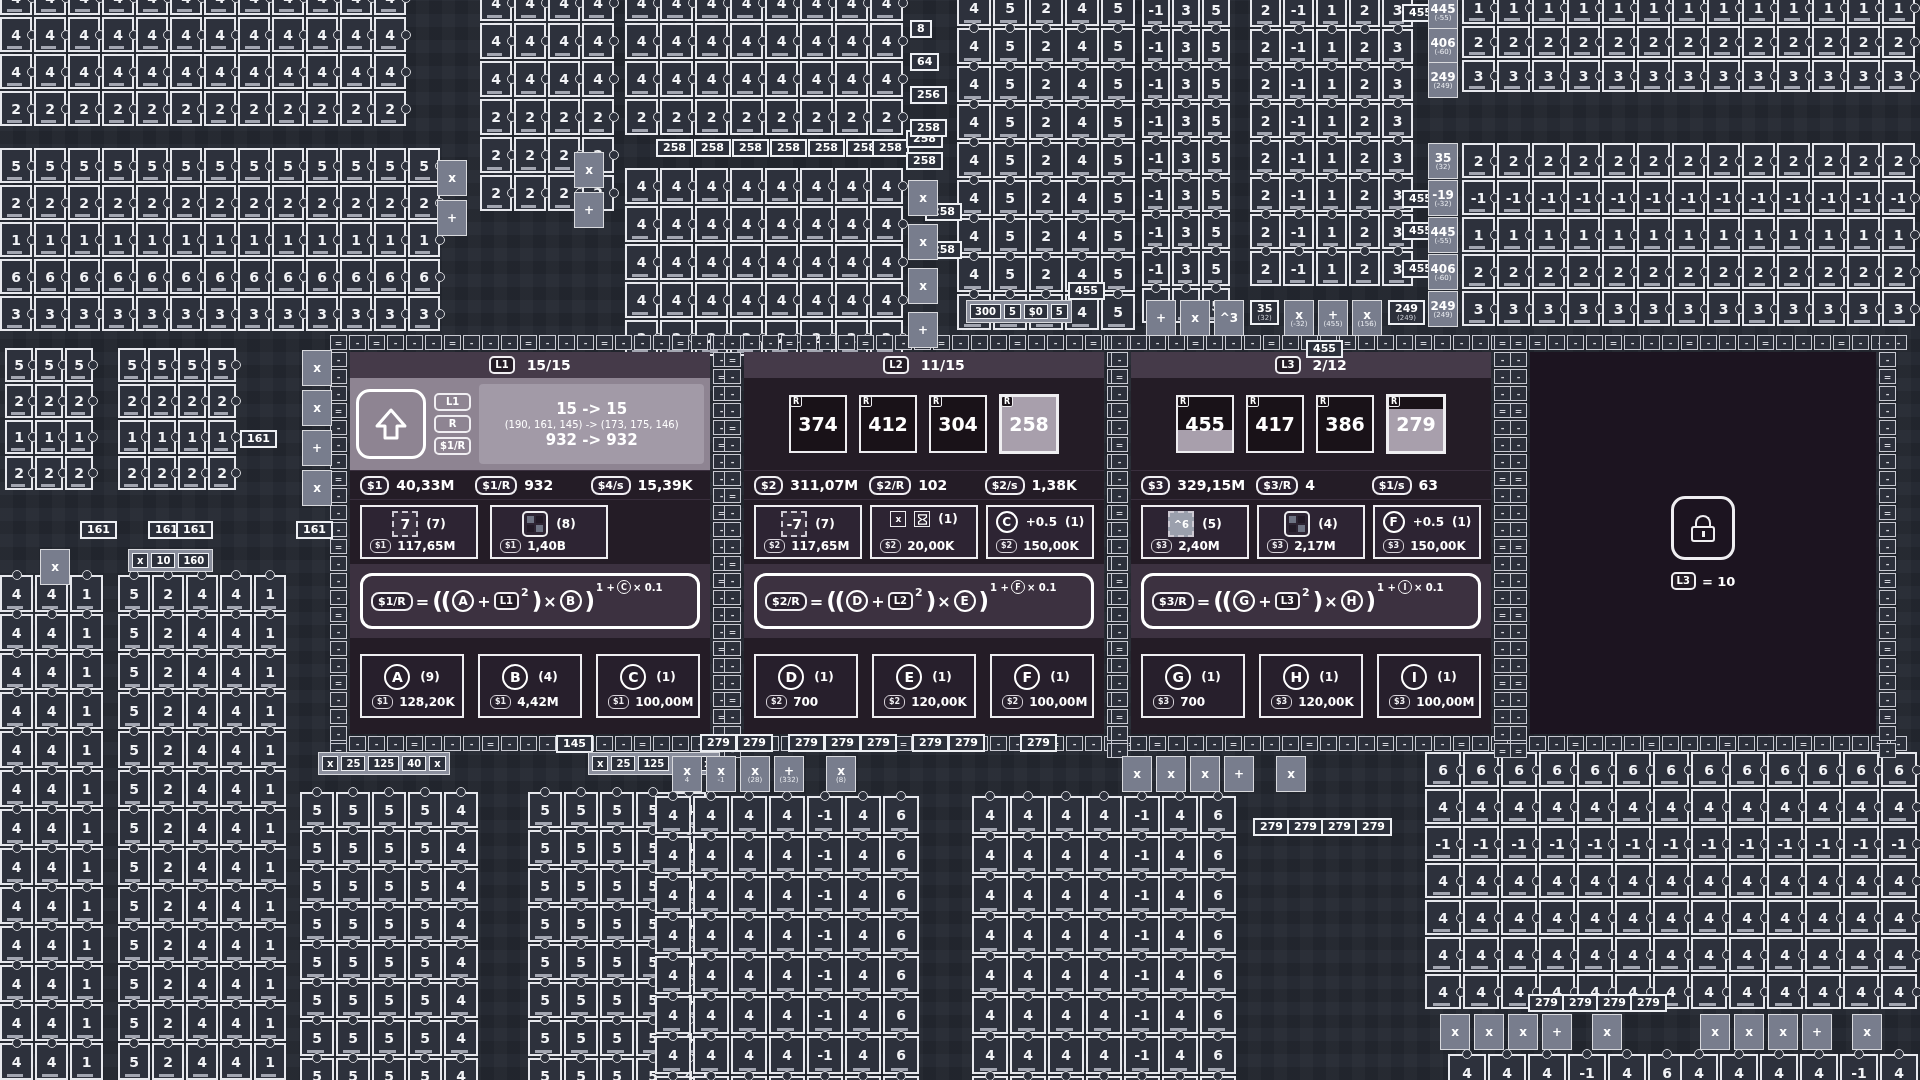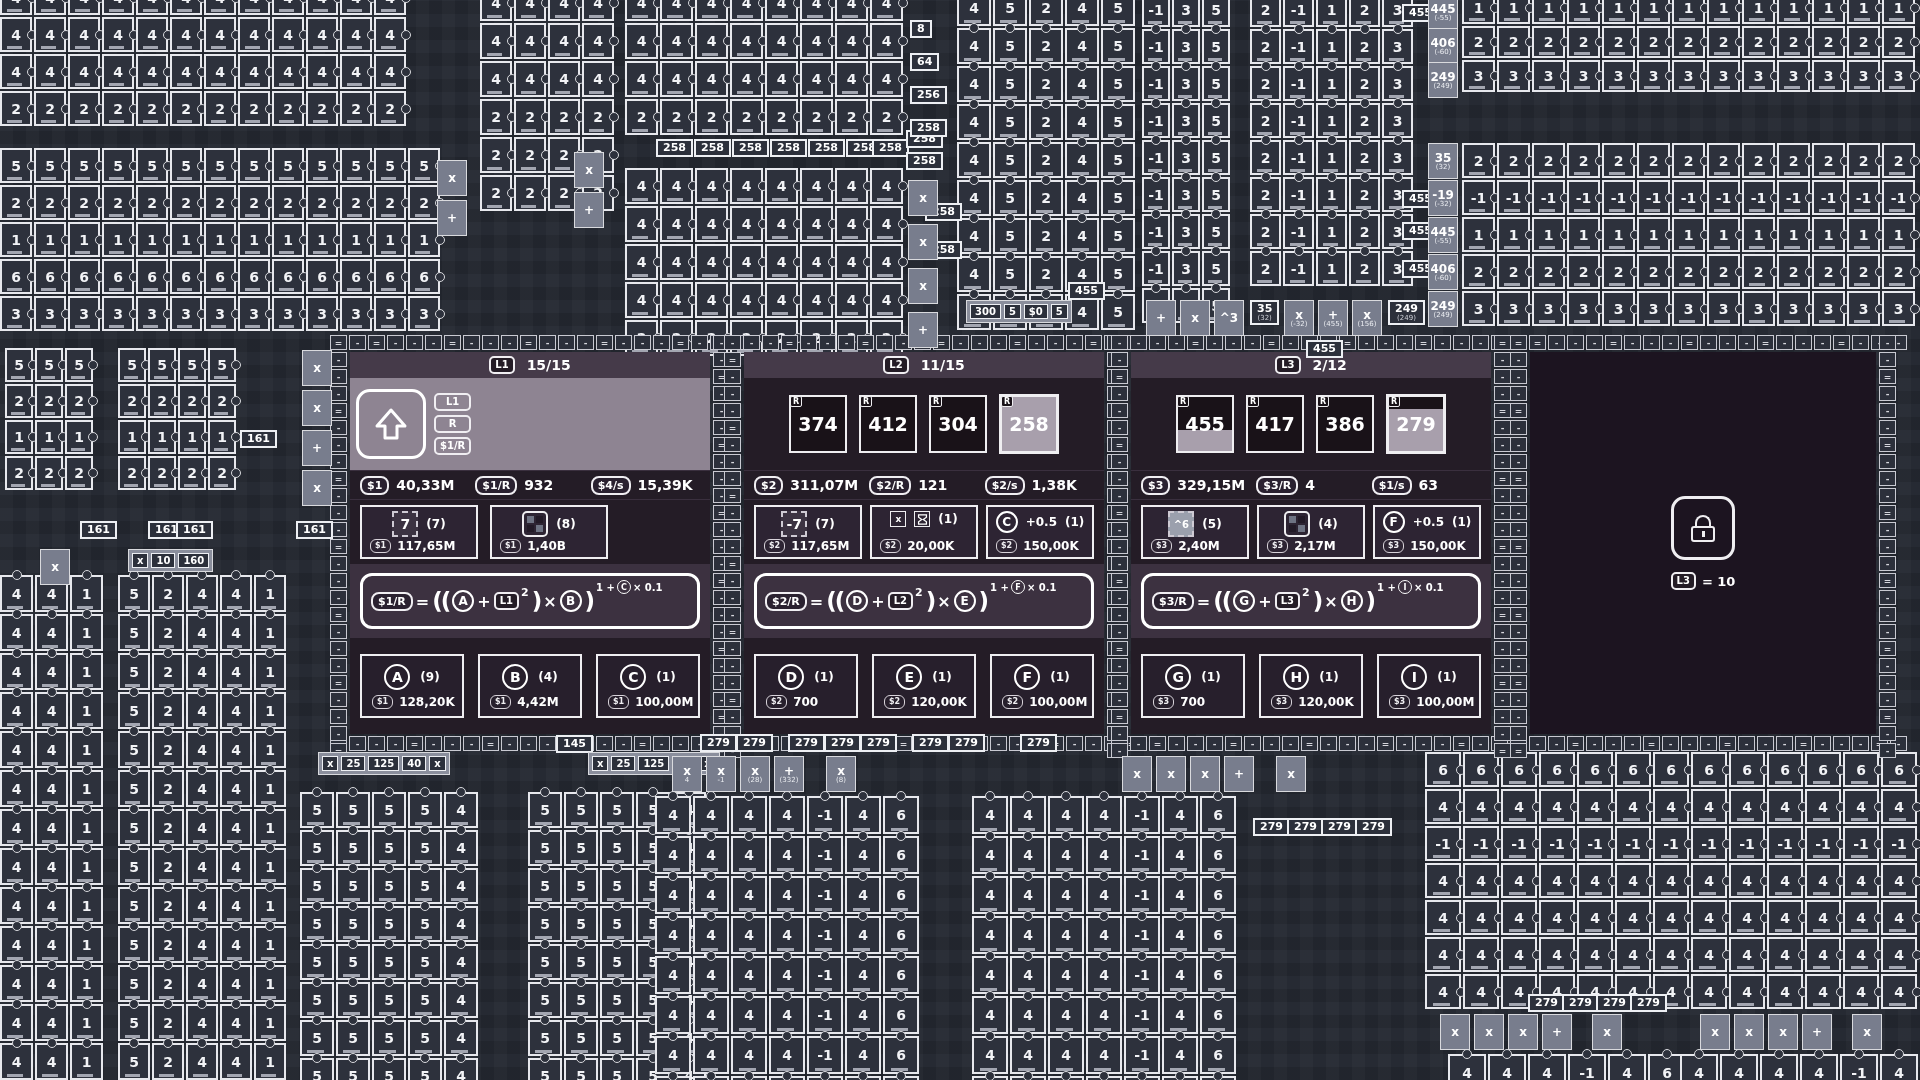--- a/index.html
+++ b/index.html
@@ -1680,20 +1680,25 @@
       <span class="big-icon">
         <svg width="40" height="40" viewBox="0 0 40 40">
             <path d="M20 6 L34 22 H26 V34 H14 V22 H6 Z" fill="none" stroke="#fff" stroke-width="3" stroke-linejoin="round"></path>
           </svg>
       </span>
       <span class="badge-col">
         <span class="badge">L1</span>
         <span class="badge">R</span>
         <span class="badge">$1/R</span>
       </span>
+      <span class="upgrade-info">
+        <span class="up-big">15 -&gt; 15</span>
+        <span class="up-small">(190, 161, 145) -&gt; (173, 175, 146)</span>
+        <span class="up-big">932 -&gt; 932</span>
+      </span>
     </div>
     <div class="stats-row">
       <span class="stat">
         <span class="chip">$1</span>
         <span class="stat-value">40,33M</span>
       </span>
       <span class="stat">
         <span class="chip">$1/R</span>
         <span class="stat-value">932</span>
       </span>
@@ -1810,21 +1815,21 @@
         <span class="val">258</span>
         </div>
     </div>
     <div class="stats-row">
       <span class="stat">
         <span class="chip">$2</span>
         <span class="stat-value">311,07M</span>
       </span>
       <span class="stat">
         <span class="chip">$2/R</span>
-        <span class="stat-value">121</span>
+        <span class="stat-value">102</span>
       </span>
       <span class="stat">
         <span class="chip">$2/s</span>
         <span class="stat-value">1,38K</span>
       </span>
     </div>
     <div class="btns-row" style="gap:8px;">
       <div class="ubtn" style="width:112px">
         <span class="ubtn-top">
           <span class="icon-cell">-7</span>

